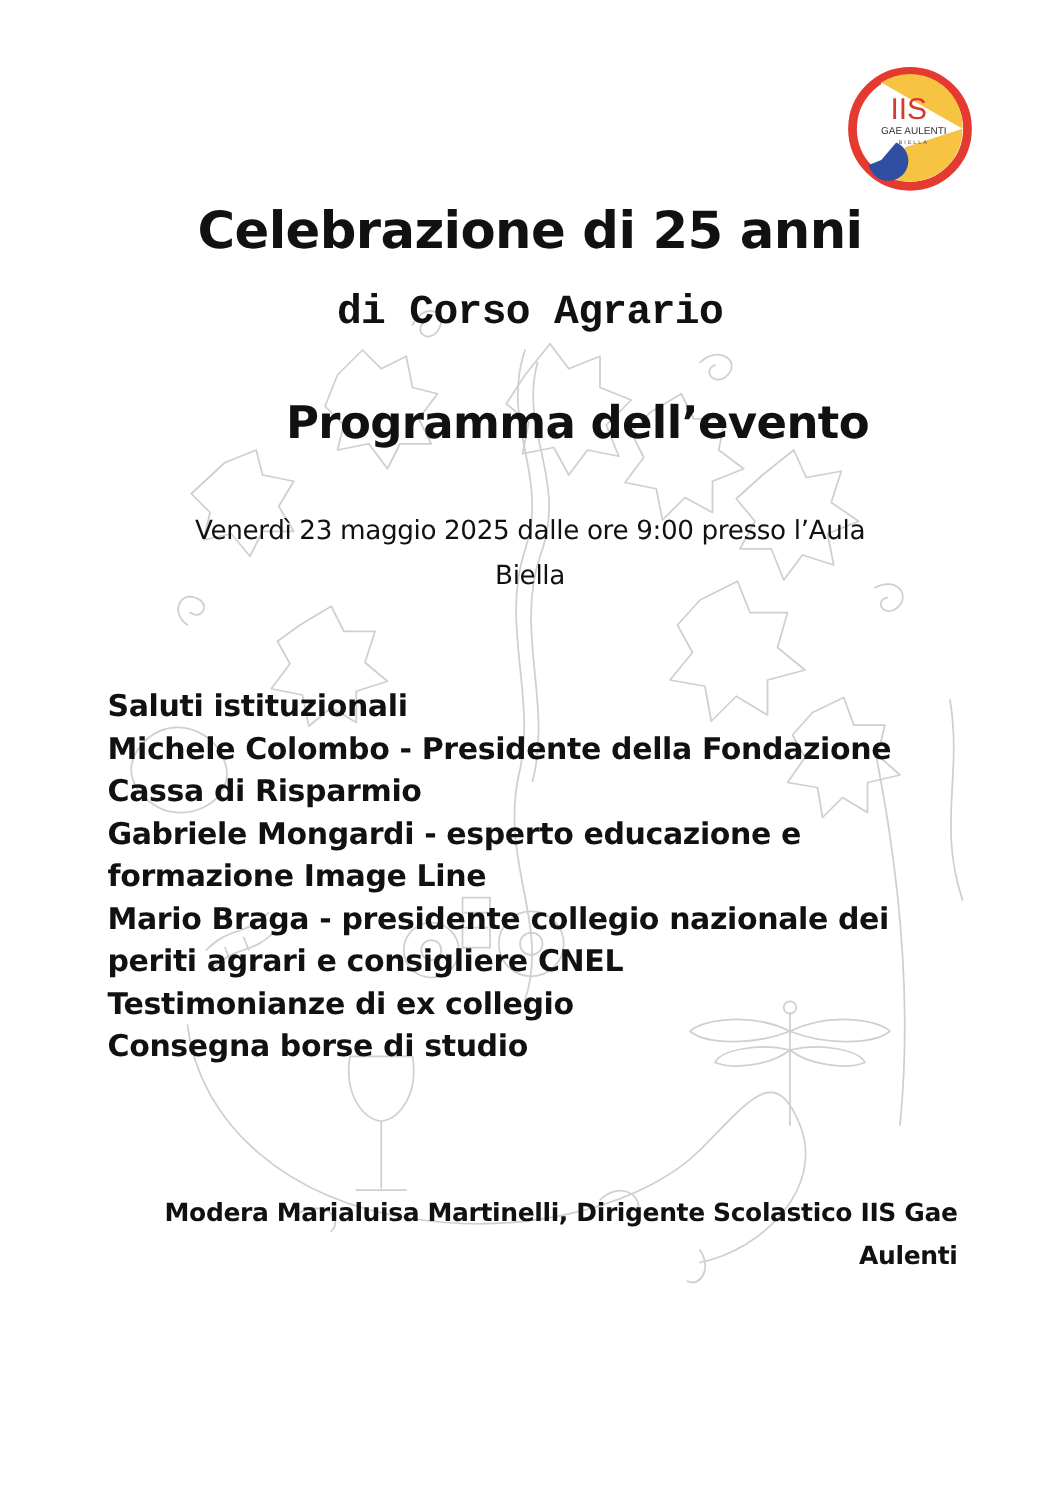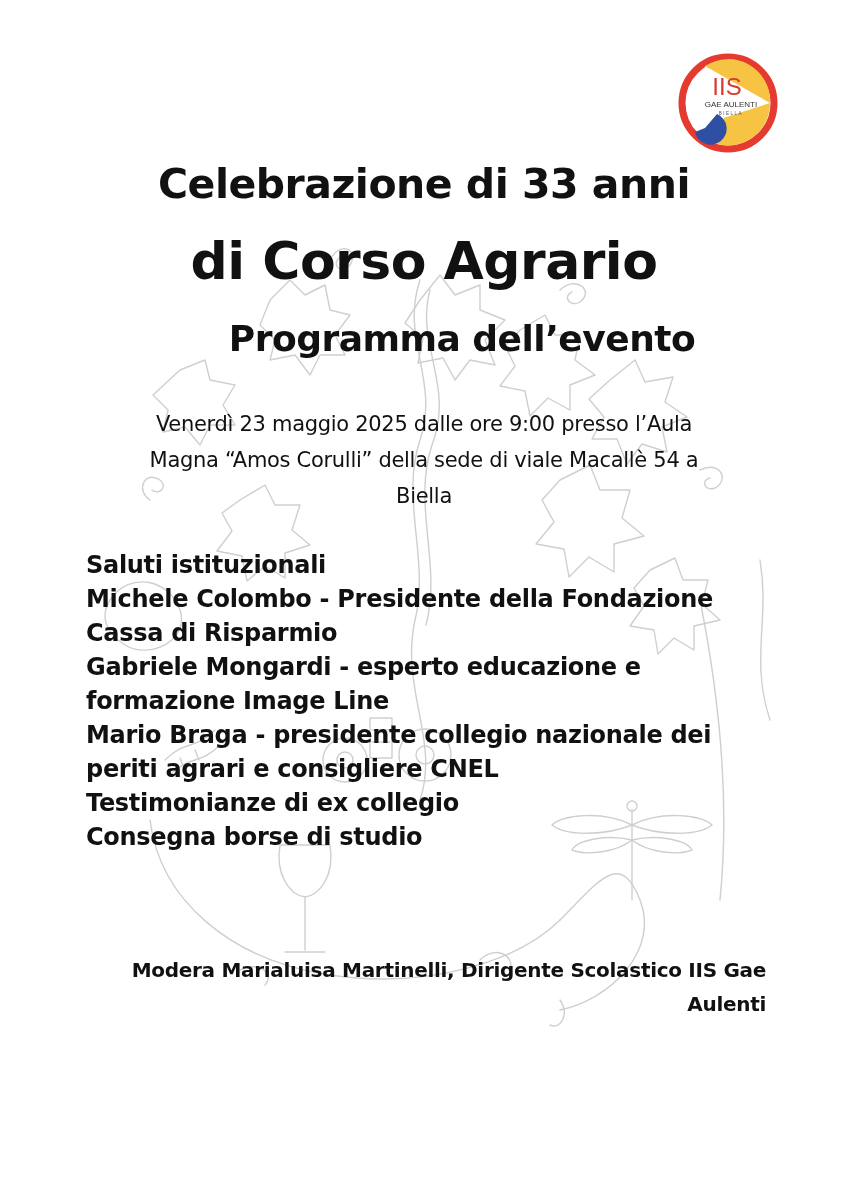--- a/index.html
+++ b/index.html
@@ -47,21 +47,21 @@
 
     .title {
       position: absolute;
       left: 0;
       width: 848px;
       text-align: center;
       font-weight: bold;
       letter-spacing: -0.5px;
     }
     .title-line1 { top: 160px; font-size: 41px; }
-    .title-line2 { top: 231px; font-size: 52px; }
+    .title-line2 { top: 231px; font-size: 33px; font-family: Liberation Mono, monospace; }
     .subtitle   { top: 318px; font-size: 36px; padding-left: 38px; }
 
     .details {
       position: absolute;
       left: 90px;
       top: 406px;
       width: 668px;
       text-align: center;
       font-size: 21px;
       font-weight: normal;
@@ -157,27 +157,26 @@
       <circle cx="51" cy="51" r="46" fill="#ffffff" stroke="#e53a2f" stroke-width="7"></circle>
       <path d="M51 51 L28 14 A42 42 0 0 1 93 51 A42 42 0 0 1 40 92 Z" fill="#f6c343"></path>
       <path d="M28 14 L28 72 L93 51" fill="#ffffff"></path>
       <path d="M18 80 A16 16 0 1 0 40 62 L28 76 Z" fill="#2f4fa3"></path>
       <text x="50" y="43" text-anchor="middle" font-family="Liberation Sans, sans-serif" font-size="24" fill="#d63a2f">IIS</text>
       <text x="54" y="55" text-anchor="middle" font-family="Liberation Sans, sans-serif" font-size="8" fill="#333333">GAE AULENTI</text>
       <text x="54" y="63" text-anchor="middle" font-family="Liberation Sans, sans-serif" font-size="4.5" letter-spacing="1.5" fill="#555555">BIELLA</text>
     </svg>
   </div>
 
-  <div class="title title-line1">Celebrazione di 33 anni</div>
+  <div class="title title-line1">Celebrazione di 25 anni</div>
   <div class="title title-line2">di Corso Agrario</div>
   <div class="title subtitle">Programma dell’evento</div>
 
   <div class="details">
     <div>Venerdì 23 maggio 2025 dalle ore 9:00 presso l’Aula</div>
-    <div>Magna “Amos Corulli” della sede di viale Macallè 54 a</div>
     <div>Biella</div>
   </div>
 
   <div class="program">
     <span class="program-item">Saluti istituzionali</span>
     <span class="program-item">Michele Colombo - Presidente della Fondazione Cassa di Risparmio</span>
     <span class="program-item">Gabriele Mongardi - esperto educazione e formazione Image Line</span>
     <span class="program-item">Mario Braga - presidente collegio nazionale dei periti agrari e consigliere CNEL</span>
     <span class="program-item">Testimonianze di ex collegio</span>
     <span class="program-item">Consegna borse di studio</span>

